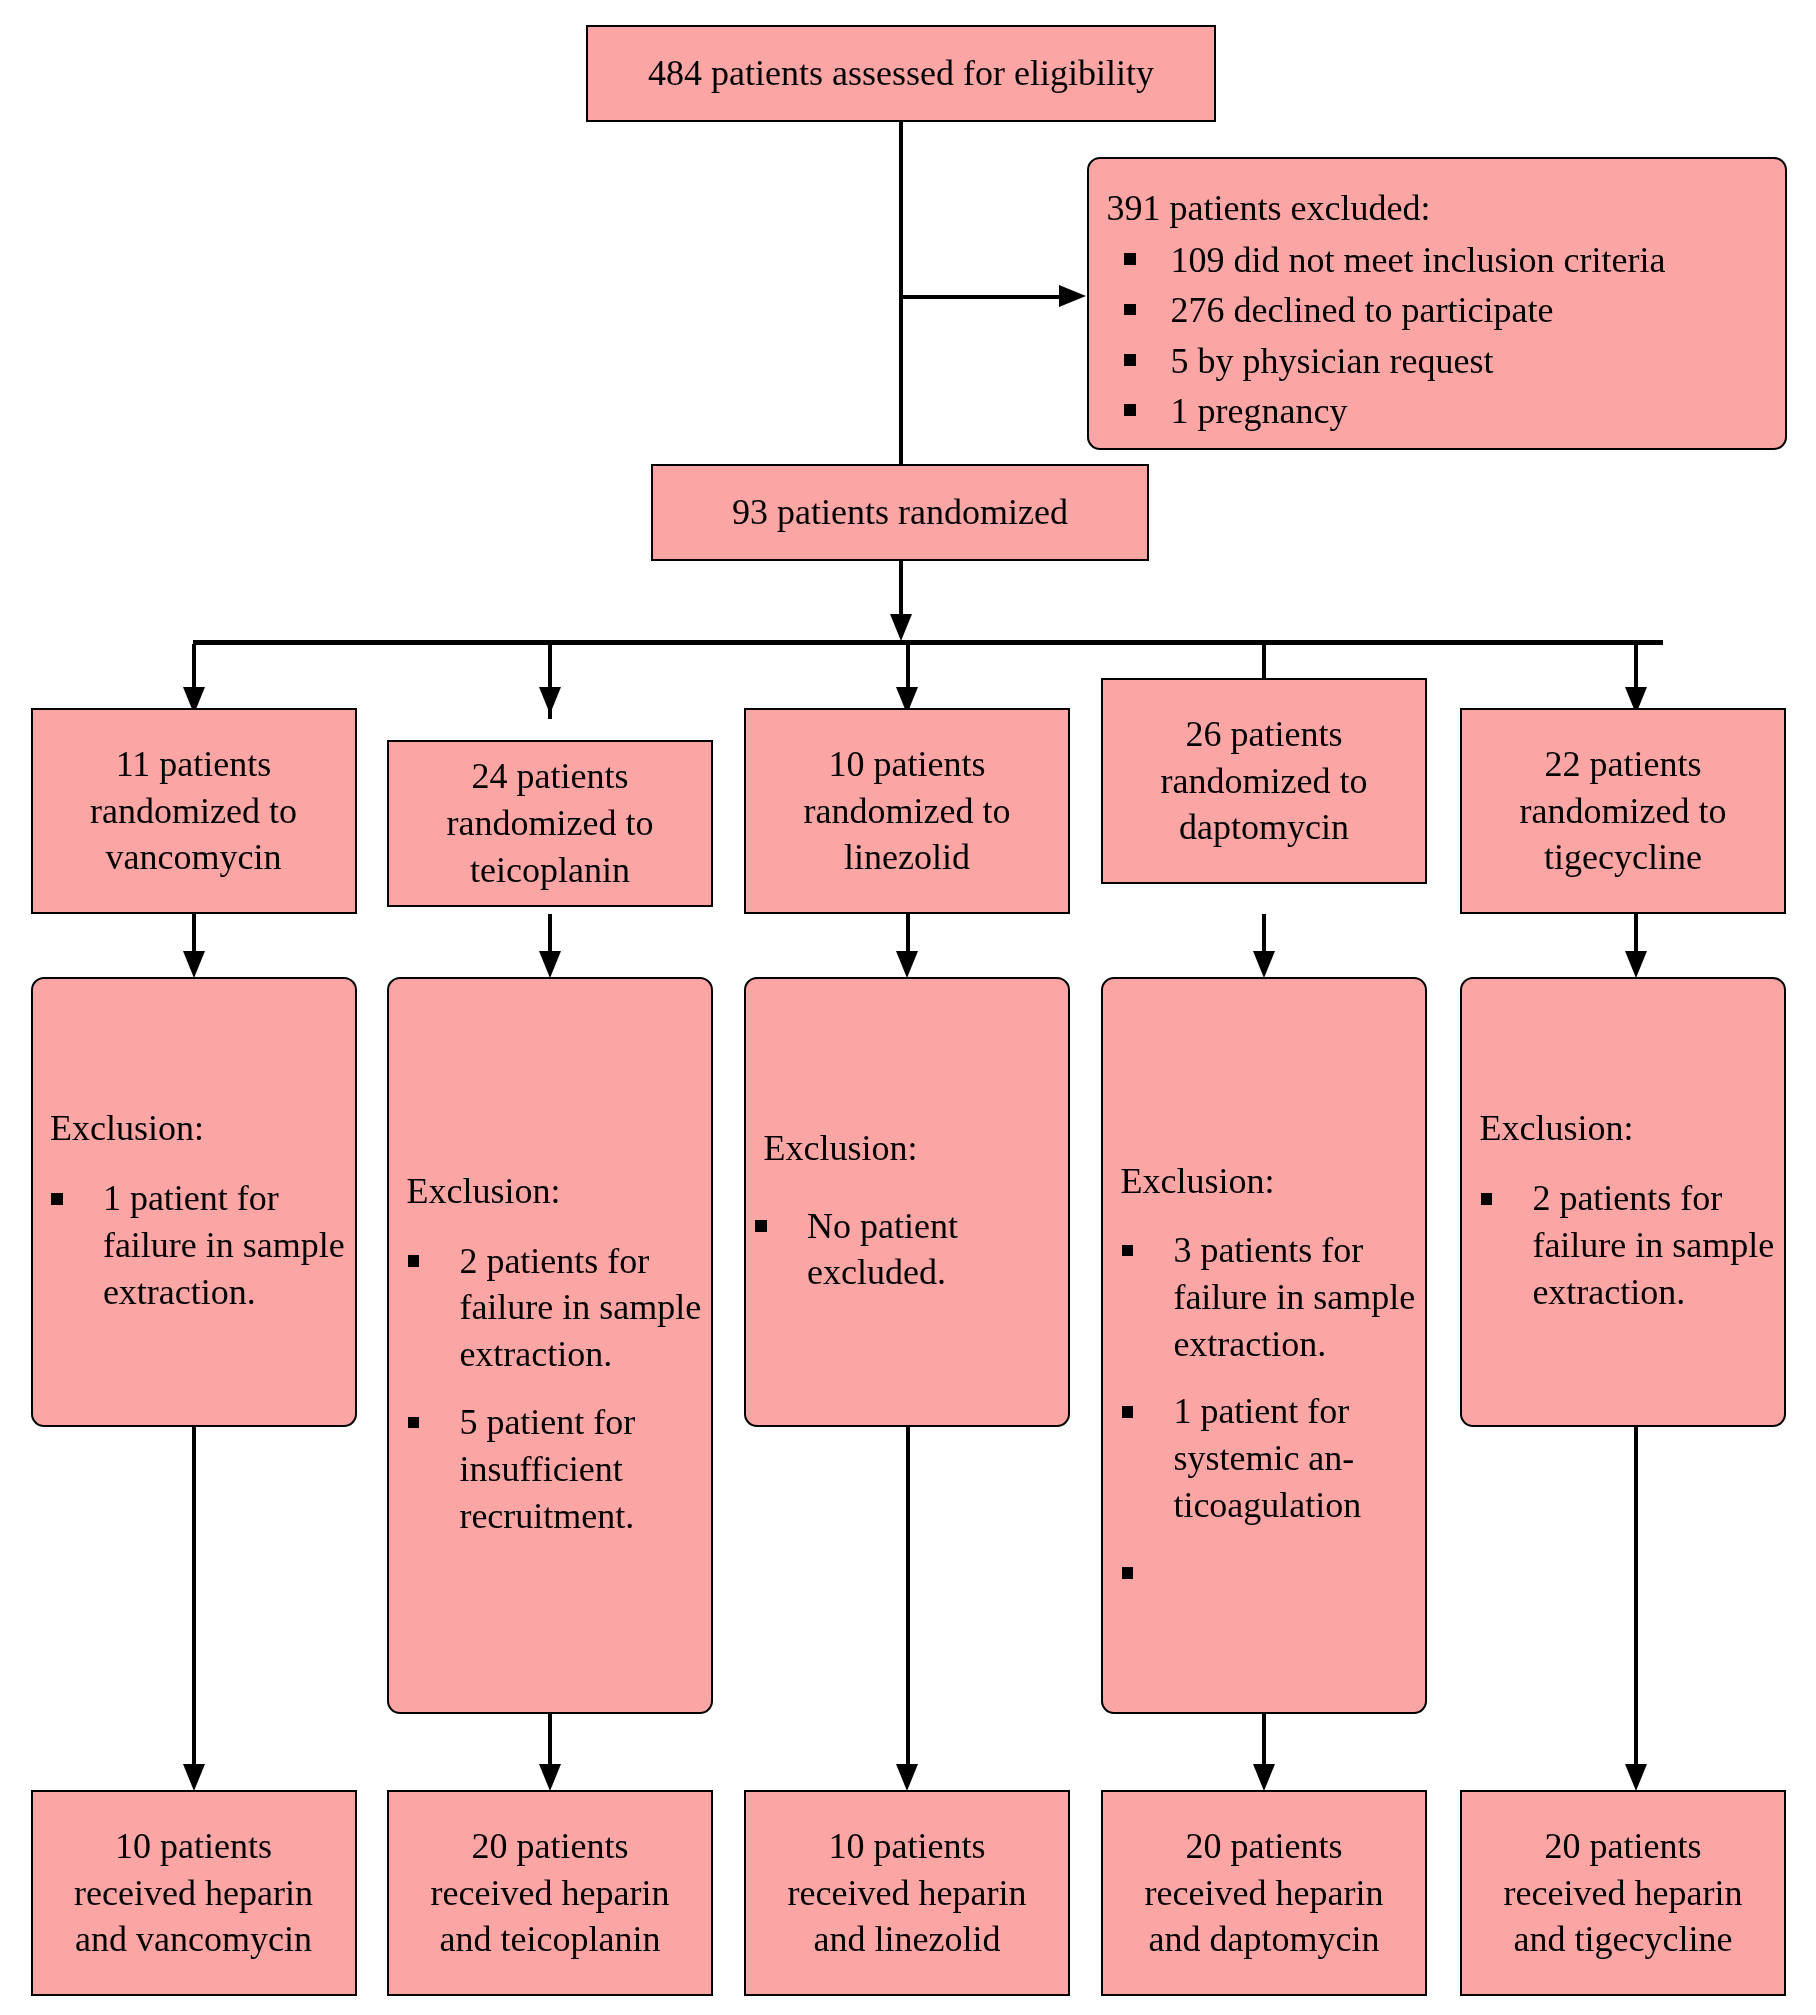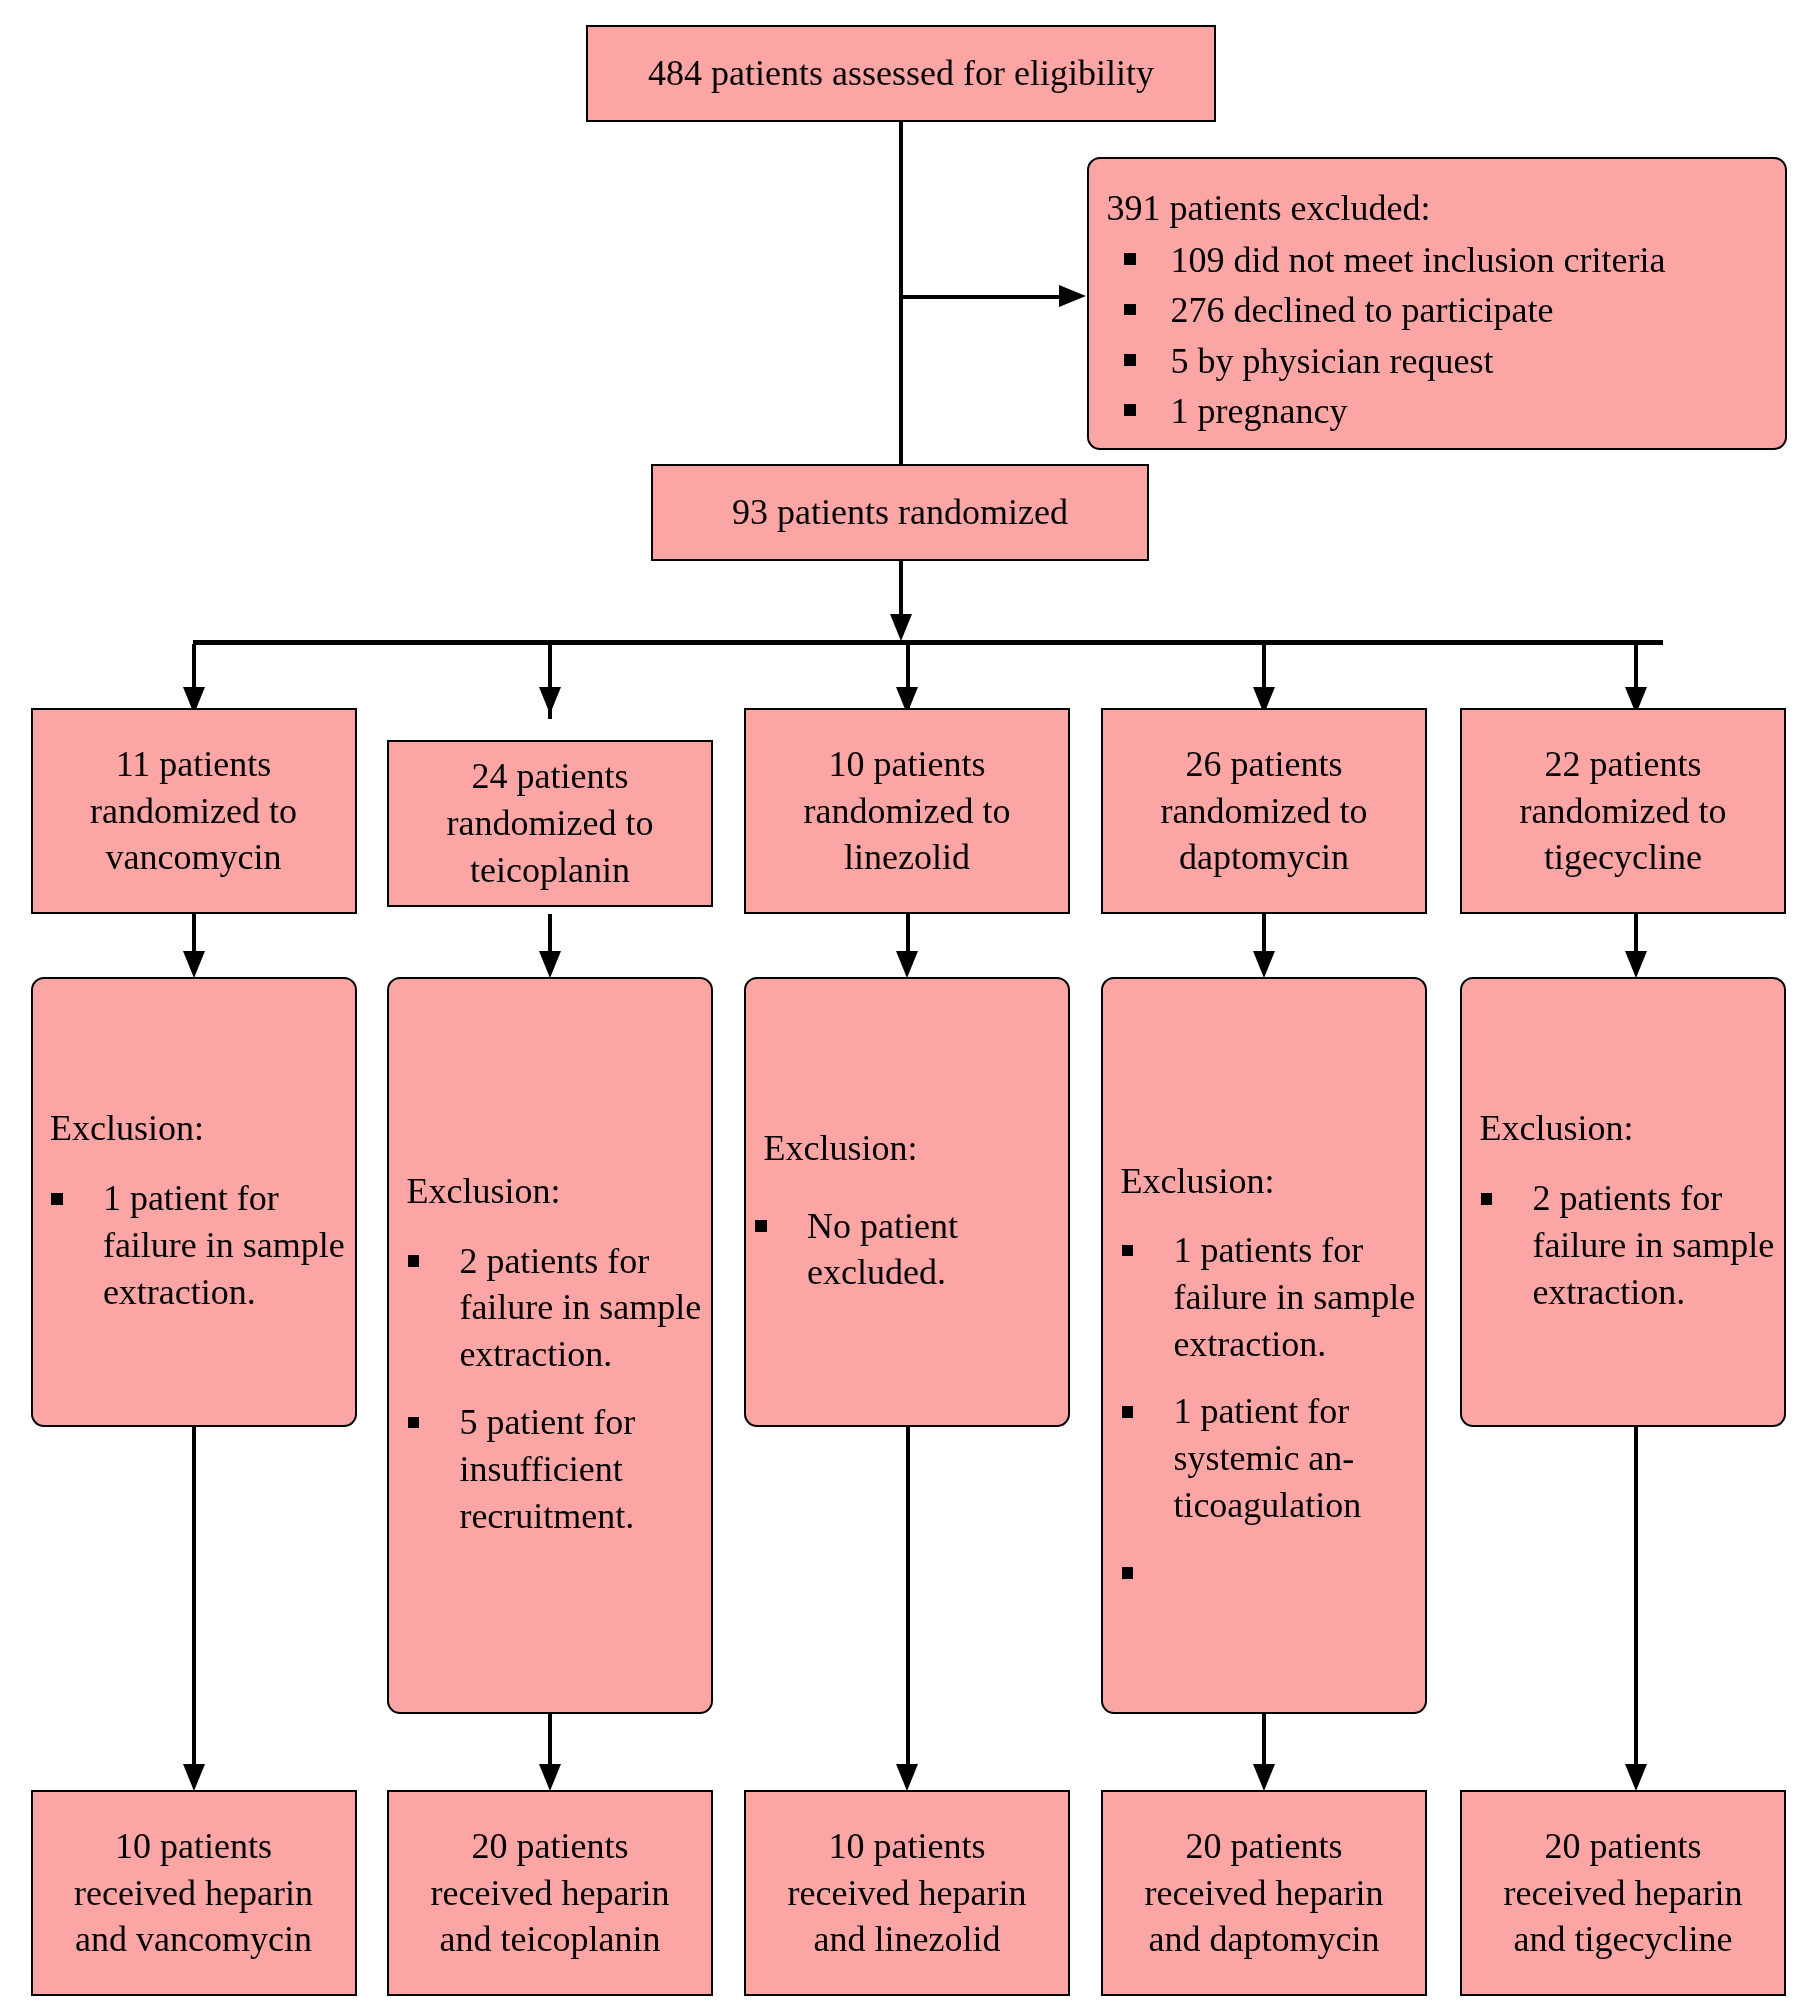--- a/index.html
+++ b/index.html
@@ -171,21 +171,21 @@
   <div class="node center-node" style="left:387px; top:708px; width:326px; height:167px;margin-top:32px;">
     <div class="node-text">24 patients
 randomized to
 teicoplanin</div>
   </div>
   <div class="node center-node" style="left:744px; top:708px; width:326px; height:206px;">
     <div class="node-text">10 patients
 randomized to
 linezolid</div>
   </div>
-  <div class="node center-node" style="left:1101px; top:708px; width:326px; height:206px;">
+  <div class="node center-node" style="left:1101px; top:678px; width:326px; height:206px;">
     <div class="node-text">26 patients
 randomized to
 daptomycin</div>
   </div>
   <div class="node center-node" style="left:1460px; top:708px; width:326px; height:206px;">
     <div class="node-text">22 patients
 randomized to
 tigecycline</div>
   </div>
 
@@ -239,21 +239,21 @@
         <span class="bullet-text">No patient excluded.</span>
       </li>
     </ul>
   </div>
 
   <div class="node list-node" style="left:1101px; top:977px; width:326px; height:737px; padding-top:17.6px;">
     <div class="list-title">Exclusion:</div>
     <ul class="bullets" style="margin-top:15.2px; padding-left:9.4px;">
       <li style="padding-left:61px; margin-top:8.2px;">
         <span class="bullet-marker" style="left:9.4px; top:17.6px;"></span>
-        <span class="bullet-text">1 patients for failure in sample extraction.</span>
+        <span class="bullet-text">3 patients for failure in sample extraction.</span>
       </li>
       <li style="padding-left:61px; margin-top:21px;">
         <span class="bullet-marker" style="left:9.4px; top:17.6px;"></span>
         <span class="bullet-text">1 patient for systemic an-ticoagulation</span>
       </li>
       <li style="padding-left:61px; margin-top:21px;">
         <span class="bullet-marker" style="left:9.4px; top:17.6px;"></span>
       </li>
     </ul>
   </div>

